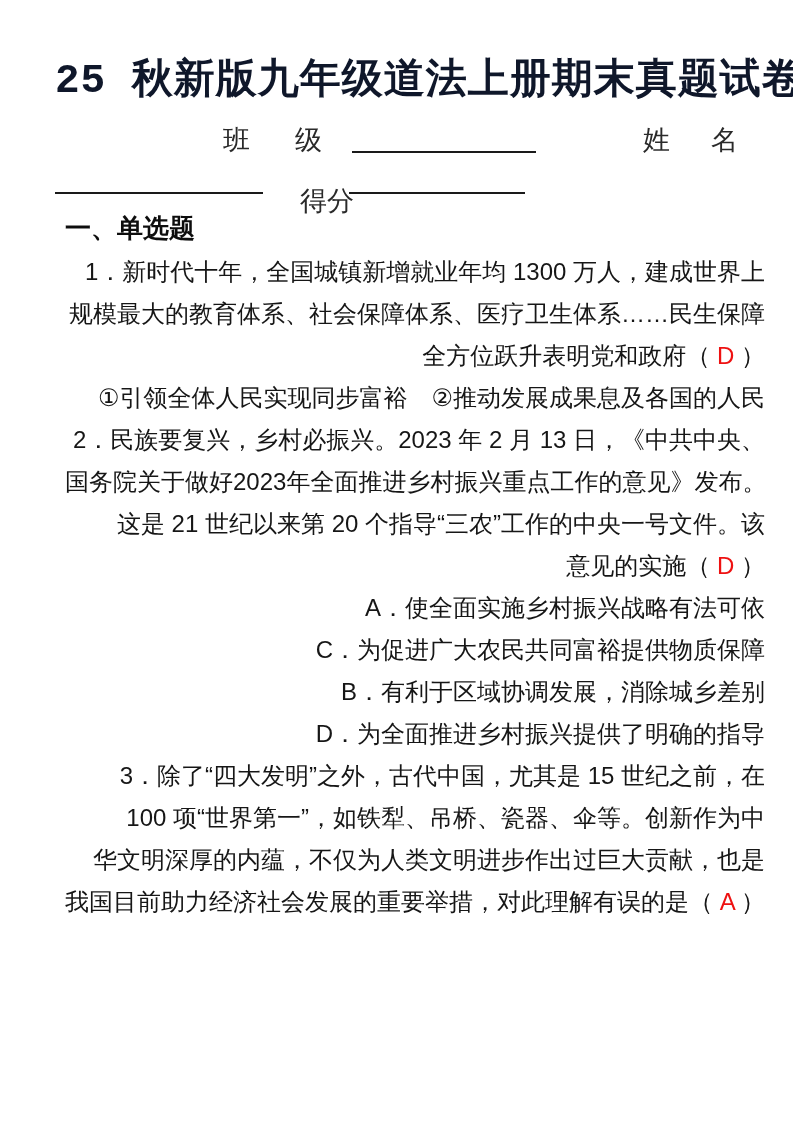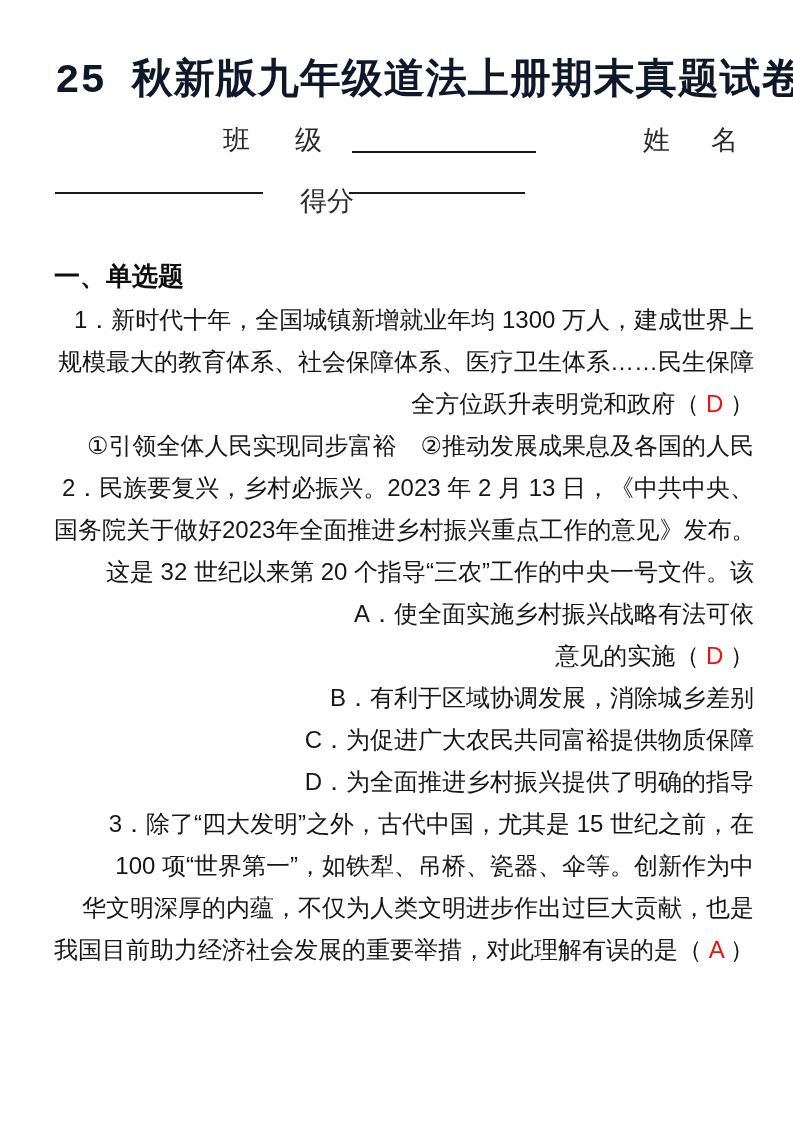--- a/index.html
+++ b/index.html
@@ -31,23 +31,22 @@
     color:#2a2a2a;
     white-space:nowrap;
   }
   .hline {
     position:absolute;
     height:0;
     border-bottom:2px solid #1a1a1a;
   }
   .content {
     position:absolute;
-    left:54px; top:213px;
+    left:65px; top:213px;
     width:700px;
-    margin-top:48px;
   }
   .sec {
     font-size:26px;
     font-weight:700;
     height:38px;
     line-height:30px;
     white-space:nowrap;
     color:#0d0d0d;
   }
   .line {
@@ -84,25 +83,25 @@
 
     <div class="sec">一、单选题</div>
 
     <div class="line">1．新时代十年，全国城镇新增就业年均 1300 万人，建成世界上</div>
     <div class="line">规模最大的教育体系、社会保障体系、医疗卫生体系……民生保障</div>
     <div class="line"><span>全方位跃升表明党和政府（ </span><span class="ans">D</span><span> ）</span></div>
     <div class="line">①引领全体人民实现同步富裕　②推动发展成果息及各国的人民</div>
 
     <div class="line">2．民族要复兴，乡村必振兴。2023 年 2 月 13 日，《中共中央、</div>
     <div class="line">国务院关于做好2023年全面推进乡村振兴重点工作的意见》发布。</div>
-    <div class="line">这是 32 世纪以来第 20 个指导“三农”工作的中央一号文件。该</div>
+    <div class="line">这是 21 世纪以来第 20 个指导“三农”工作的中央一号文件。该</div>
+    <div class="line"><span>意见的实施（ </span><span class="ans">D</span><span> ）</span></div>
     <div class="line">A．使全面实施乡村振兴战略有法可依</div>
-    <div class="line"><span>意见的实施（ </span><span class="ans">D</span><span> ）</span></div>
+    <div class="line">C．为促进广大农民共同富裕提供物质保障</div>
     <div class="line">B．有利于区域协调发展，消除城乡差别</div>
-    <div class="line">C．为促进广大农民共同富裕提供物质保障</div>
     <div class="line">D．为全面推进乡村振兴提供了明确的指导</div>
 
     <div class="line">3．除了“四大发明”之外，古代中国，尤其是 15 世纪之前，在</div>
     <div class="line">100 项“世界第一”，如铁犁、吊桥、瓷器、伞等。创新作为中</div>
     <div class="line">华文明深厚的内蕴，不仅为人类文明进步作出过巨大贡献，也是</div>
     <div class="line"><span>我国目前助力经济社会发展的重要举措，对此理解有误的是（ </span><span class="ans">A</span><span> ）</span></div>
 
   </div>
 </div>
 

